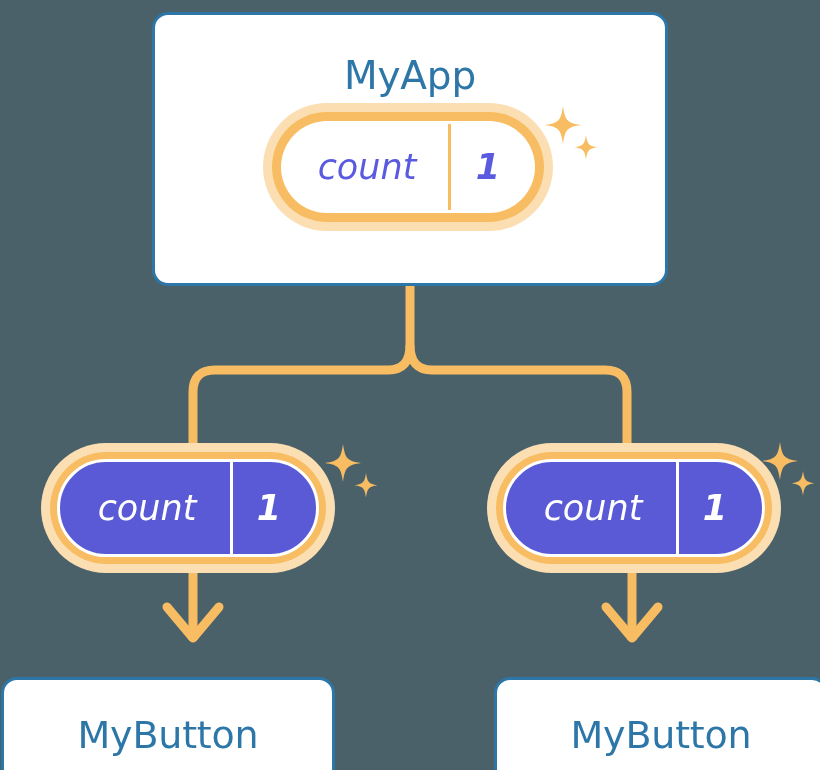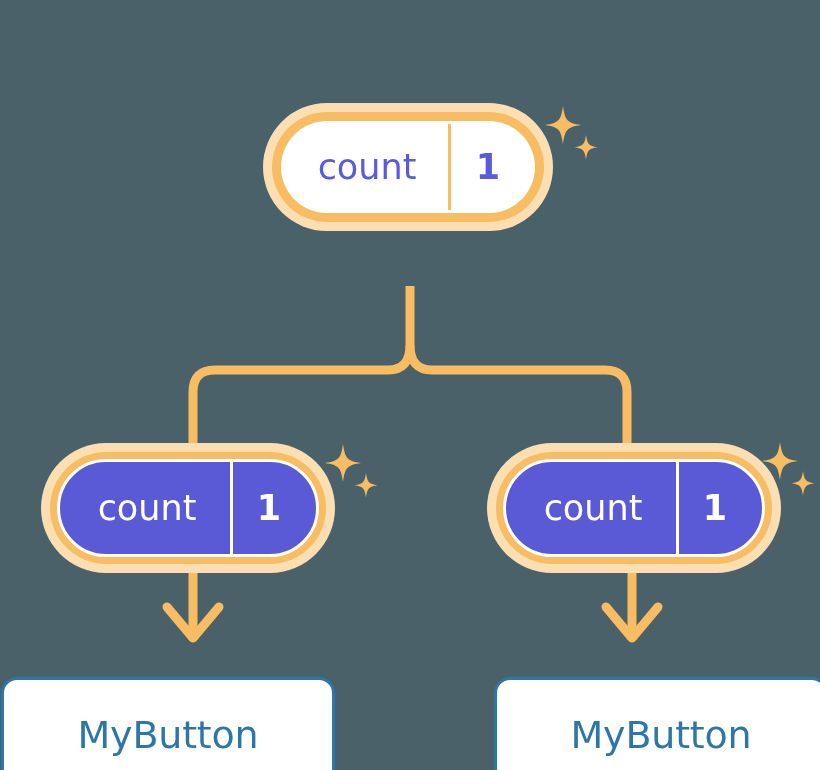--- a/index.html
+++ b/index.html
@@ -74,20 +74,21 @@
   }
 
   
   .pill {
     position: absolute;
     box-sizing: border-box;
     display: flex;
     align-items: stretch;
     border-radius: 999px;
     z-index: 6;
+    font-style: italic;
   }
   .pill-halo {
     position: absolute;
     left: -9px;
     top: -9px;
     right: -9px;
     bottom: -9px;
     border-radius: 999px;
     background: #fbdfb3;
     z-index: -2;
@@ -219,20 +220,23 @@
       <path d="M 193 566 L 193 640" fill="none" stroke="#f8bd63" stroke-width="9" stroke-linecap="butt"></path>
       <path d="M 167 607 L 193 638 L 219 607" fill="none" stroke="#f8bd63" stroke-width="9" stroke-linecap="round" stroke-linejoin="round"></path>
     </g>
 
     <g>
       <path d="M 632 566 L 632 640" fill="none" stroke="#f8bd63" stroke-width="9" stroke-linecap="butt"></path>
       <path d="M 606 607 L 632 638 L 658 607" fill="none" stroke="#f8bd63" stroke-width="9" stroke-linecap="round" stroke-linejoin="round"></path>
     </g>
   </svg>
 
+  <div class="card" id="card-myapp">
+    <div class="card-title">MyApp</div>
+  </div>
 
   <div class="pill" id="pill-myapp">
     <div class="pill-halo"></div>
     <div class="pill-ring"></div>
     <div class="pill-inner"></div>
     <div class="pill-div"></div>
     <div class="pill-key">count</div>
     <div class="pill-val">1</div>
   </div>
 

